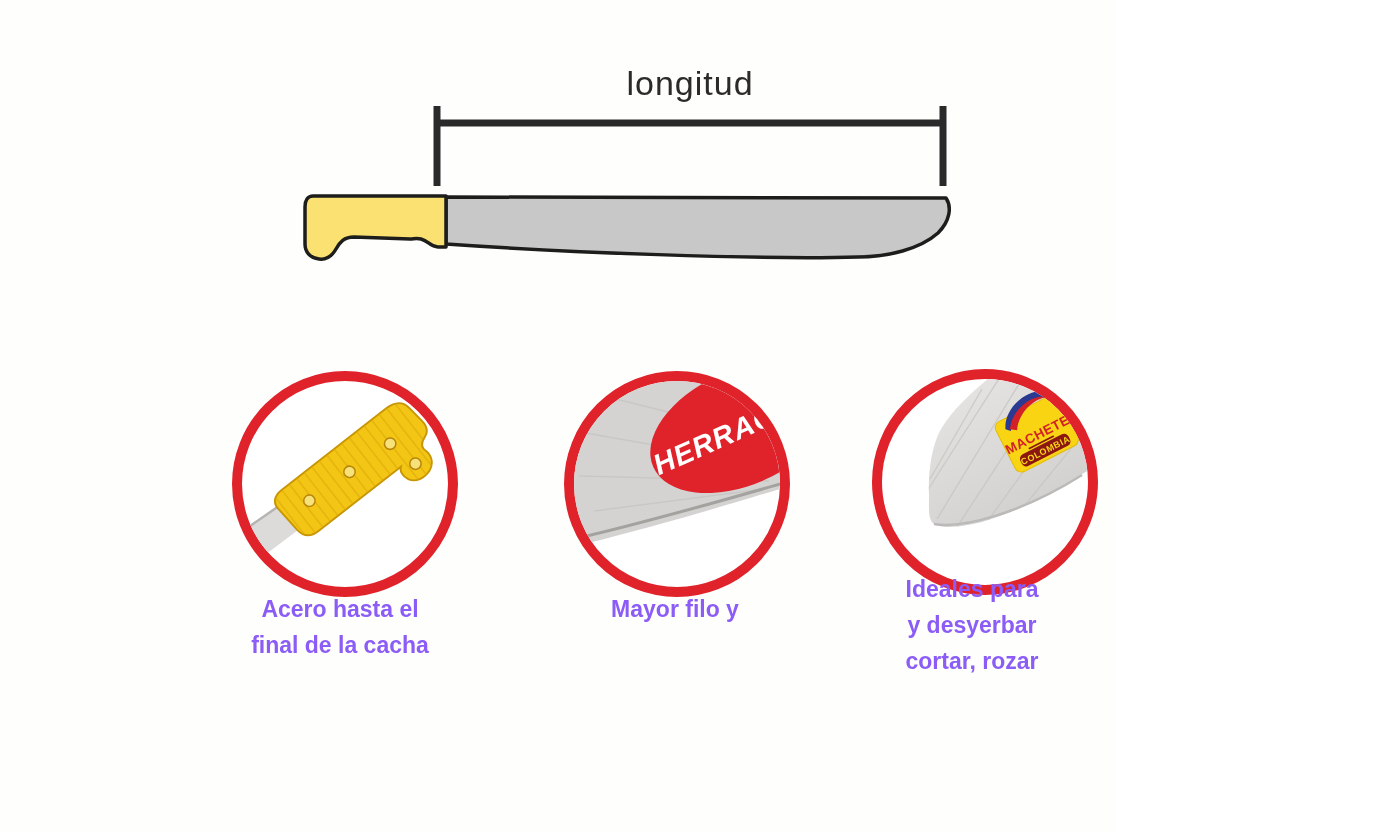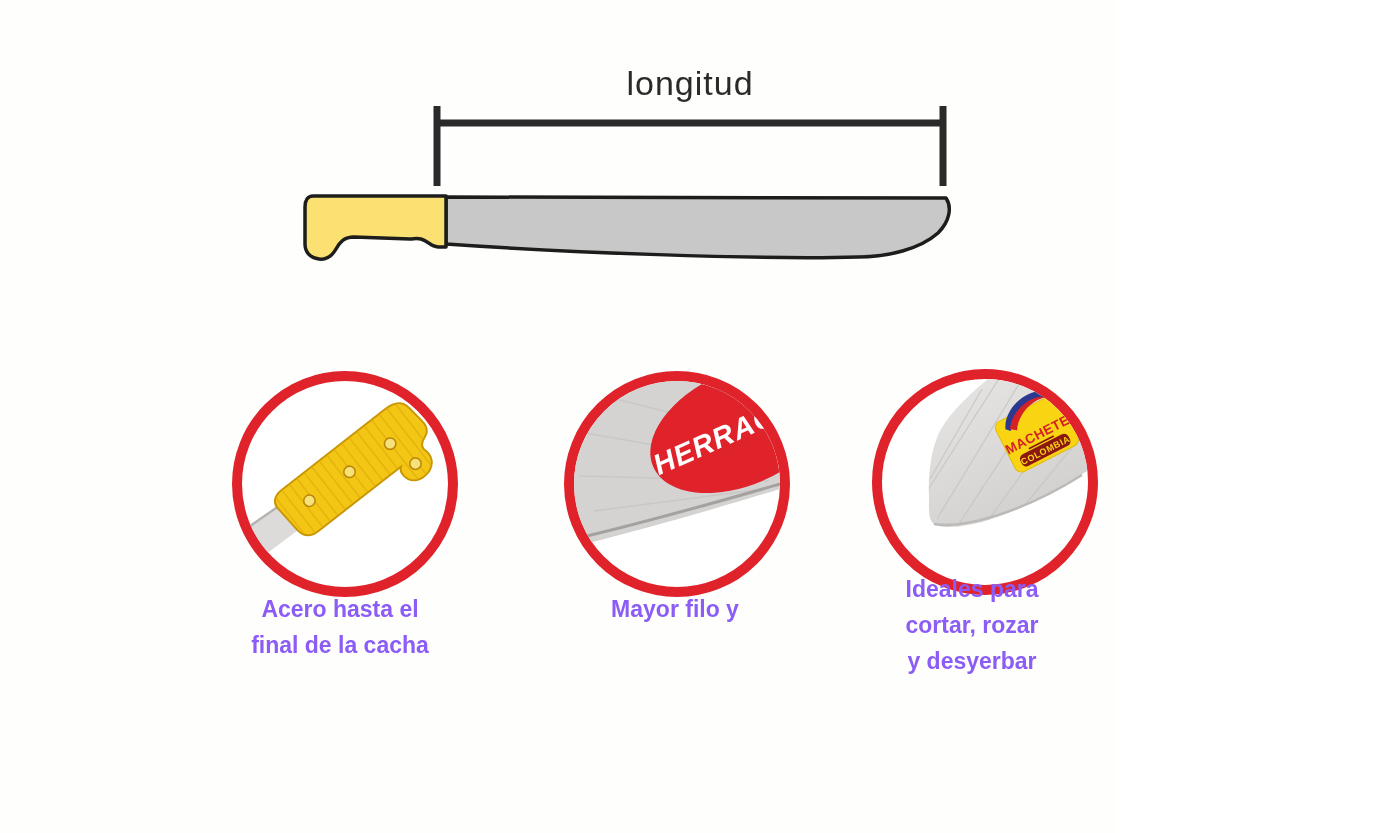--- a/index.html
+++ b/index.html
@@ -176,17 +176,17 @@
 
   <div class="caption cap1">
     <div>Acero hasta el</div>
     <div>final de la cacha</div>
   </div>
   <div class="caption cap2">
     <div>Mayor filo y</div>
   </div>
   <div class="caption cap3">
     <div>Ideales para</div>
+    <div>y desyerbar</div>
     <div>cortar, rozar</div>
-    <div>y desyerbar</div>
   </div>
 
 </div>
 
 </body></html>

